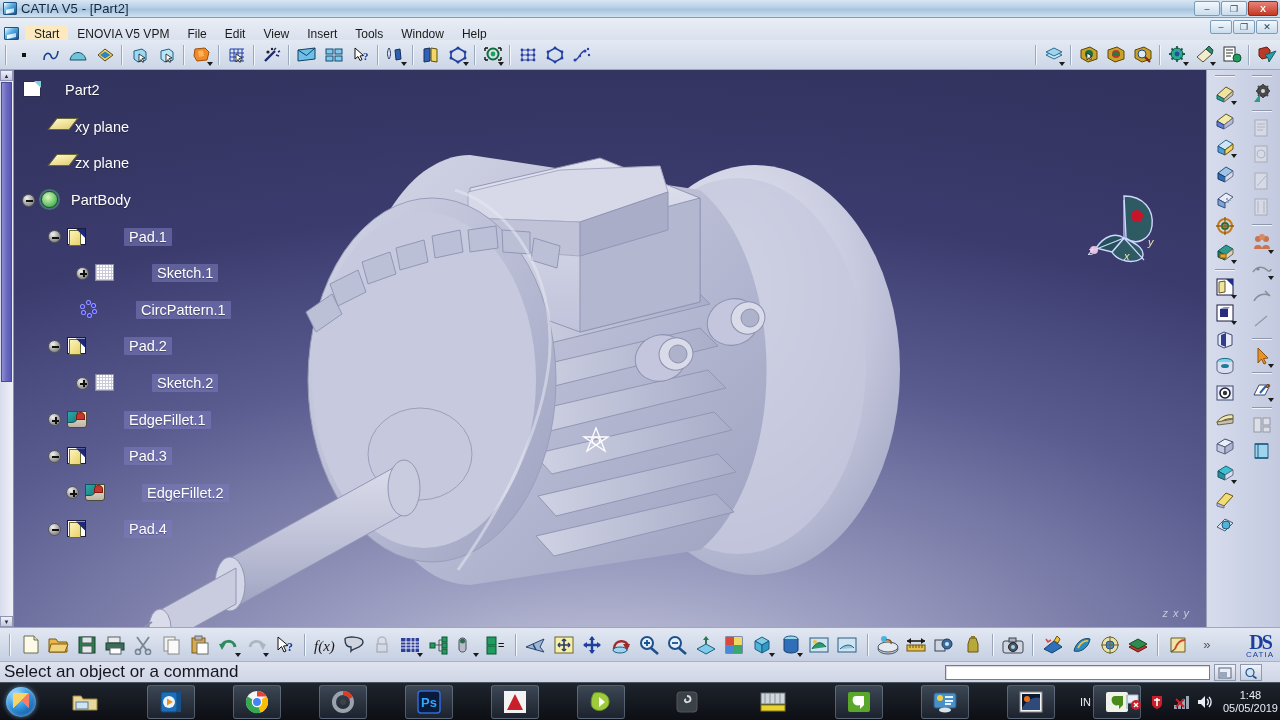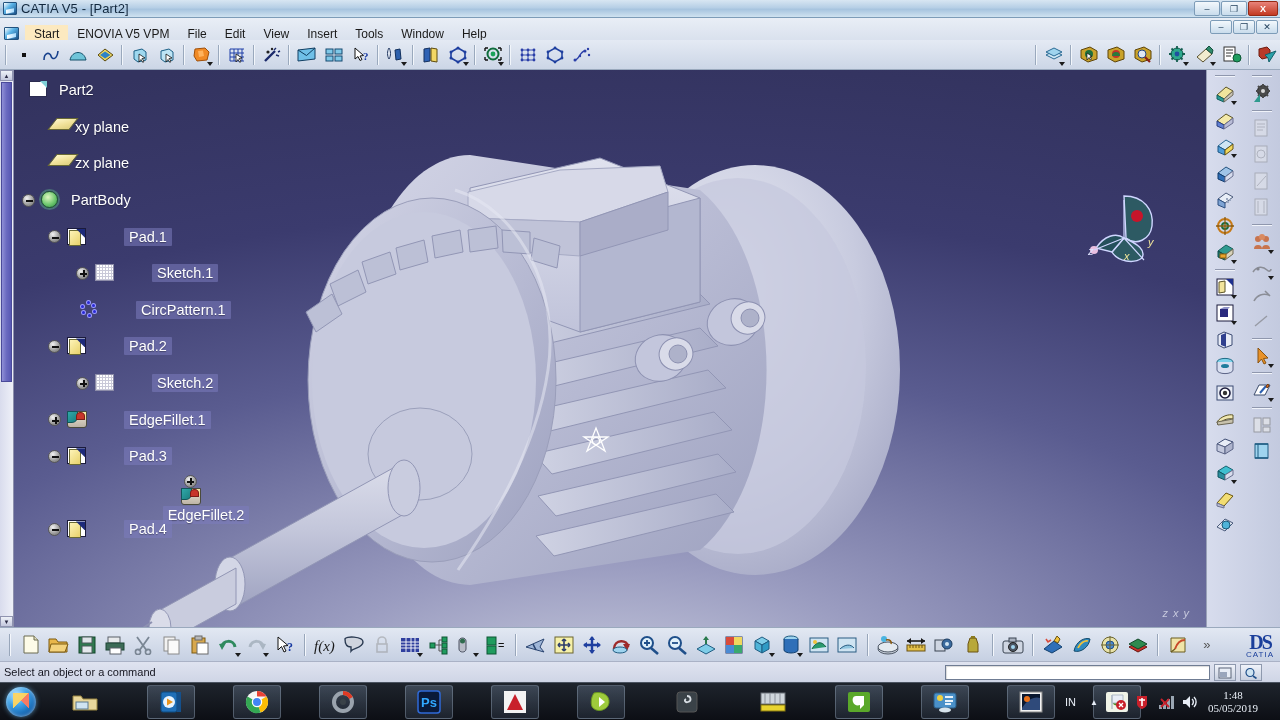--- a/index.html
+++ b/index.html
@@ -169,21 +169,21 @@
     font-family:"Liberation Serif", serif; letter-spacing:-2px;}
   .catia-logo .ct{ font-size:8px; color:#1b3f9b; letter-spacing:1px; margin-top:-4px;}
 
   
   .statusbar{
     position:absolute; left:0; top:661px; width:1280px; height:21px;
     background:linear-gradient(to bottom,#dfe3f0,#cfd5e6);
     border-top:1px solid #aab2c6;
     display:flex; align-items:center;
   }
-  .status-text{ font-size:11px; color:#15151f; padding-left:4px; }
+  .status-text{ font-size:17px; color:#15151f; padding-left:4px; }
   .status-input{ position:absolute; right:70px; top:3px; width:265px;height:15px;
     background:#fff; border:1px solid #6f7c93; box-shadow:inset 1px 1px 1px rgba(0,0,0,.15);}
   .status-btn{ position:absolute; top:2px; width:22px;height:17px;
     background:linear-gradient(to bottom,#f0f3fa,#c8d0e0);
     border:1px solid #8e99ae; display:flex;align-items:center;justify-content:center;}
 
   
   .taskbar{
     position:absolute; left:0; top:682px; width:1280px; height:38px;
     background:linear-gradient(to bottom,rgba(30,36,44,.97),rgba(12,14,20,.99));
@@ -200,21 +200,21 @@
       linear-gradient(135deg,#ffd45e 0 48%,transparent 48%),
       linear-gradient(225deg,#ff7a5e 0 48%,transparent 48%);
     opacity:.95;}
   .tb-app{ width:48px;height:34px; margin:0 19px;
     border:1px solid rgba(170,185,205,.35); border-radius:3px;
     background:linear-gradient(to bottom,rgba(120,140,165,.35),rgba(45,55,70,.5));
     display:flex;align-items:center;justify-content:center; position:relative;}
   .tb-app.plain{ border-color:transparent; background:transparent;}
   .tray{ position:absolute; right:0; top:0; height:38px; display:flex; align-items:center;
     color:#e8eef6; font-size:11px;}
-  .tray .clock{ text-align:center; line-height:13px; padding:0 22px 0 6px;font-family:Liberation Serif, serif;}
+  .tray .clock{ text-align:center; line-height:13px; padding:0 2px 0 6px;}
   .tray-ic{ width:18px;height:18px;margin:0 3px; position:relative;}
 
   svg{ display:block; }
 </style>
 </head>
 <body>
 
 <div class="titlebar">
   <div class="tb-icon"></div>
   <div class="tb-title">CATIA V5 - [Part2]</div>
@@ -595,21 +595,21 @@
 </div>
 
 <div class="tree-scroll">
   <div class="arw">▲</div>
   <div class="thumb"></div>
   <div class="arw bot">▼</div>
 </div>
 
 <div class="tree">
 
-  <div class="node" style="padding-left:12px;">
+  <div class="node" style="padding-left:6px;gap:12px;">
     <div class="ic">
         <div class="ic-part"></div>
       </div>
     <div class="lbl">Part2</div>
   </div>
 
   <div class="node" style="padding-left:28px;">
     <div class="ic">
         <div class="ic-plane"></div>
       </div>
@@ -688,21 +688,21 @@
 
   <div class="node hl" style="padding-left:34px;">
     <div class="tgl"></div>
     <div class="ic" style="margin-left:6px;">
         <div class="ic-pad"></div>
       </div>
     <div class="lbl">Pad.3</div>
   </div>
 
 
-  <div class="node hl" style="padding-left:52px;flex-direction:column;">
+  <div class="node hl" style="padding-left:52px;">
     <div class="tgl plus"></div>
     <div class="ic" style="margin-left:6px;">
         <div class="ic-fillet"></div>
       </div>
     <div class="lbl">EdgeFillet.2</div>
   </div>
 
   <div class="node hl" style="padding-left:34px;">
     <div class="tgl"></div>
     <div class="ic" style="margin-left:6px;">

